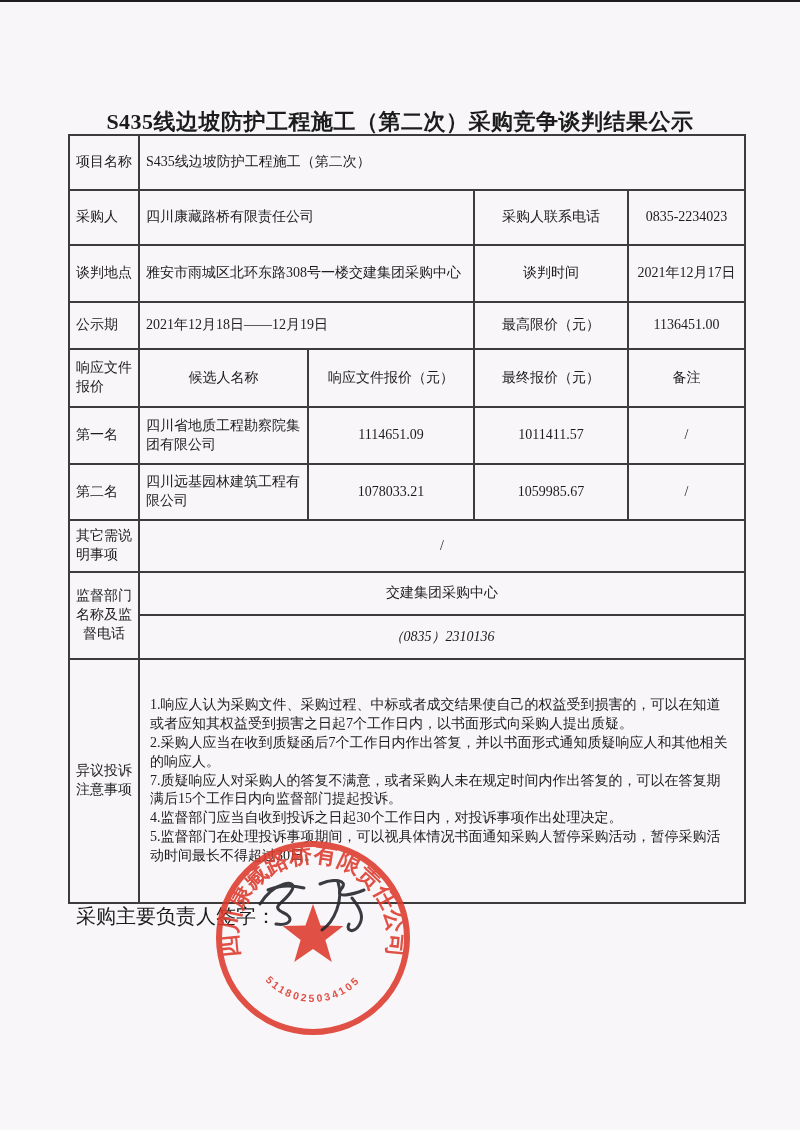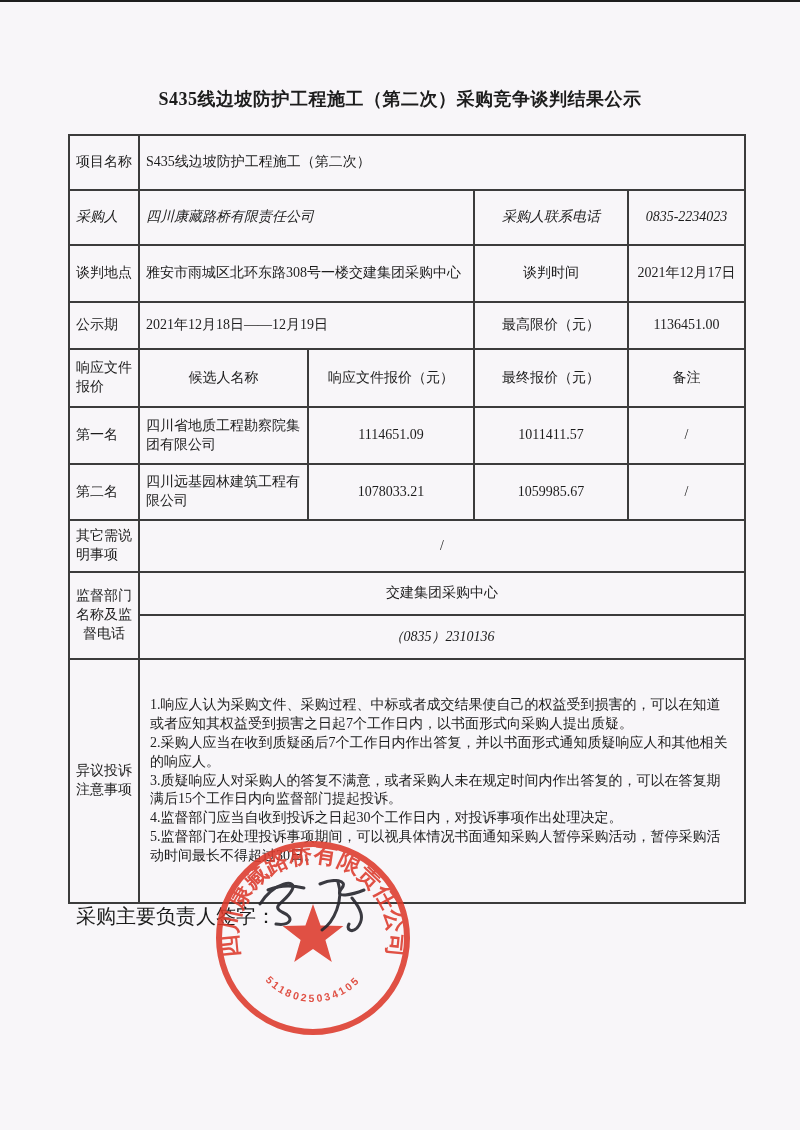--- a/index.html
+++ b/index.html
@@ -10,24 +10,24 @@
     font-family: "Liberation Serif", "DejaVu Serif", serif;
     color: #1c1c1c;
     overflow: hidden;
   }
   .scan-top-edge {
     position: absolute; top: 0; left: 0;
     width: 100%; height: 2px;
     background: #1e1e1e;
   }
   .doc-title {
-    position: absolute; top: 87px; left: 0;
+    position: absolute; top: 107px; left: 0;
     width: 100%;
     text-align: center;
-    font-size: 18px;
+    font-size: 22px;
     font-weight: bold;
     letter-spacing: 0.5px;
   }
   table.results {
     position: absolute; top: 134px; left: 68px;
     width: 676px;
     border-collapse: collapse;
     table-layout: fixed;
   }
   table.results td {
@@ -35,21 +35,21 @@
     padding: 2px 6px;
     font-size: 14px;
     line-height: 1.35;
     vertical-align: middle;
     word-break: break-all;
   }
   td.lbl { padding-left: 5px; padding-right: 3px; }
   td.ctr { text-align: center; }
   td.lbl-ctr { text-align: center; padding-left: 3px; padding-right: 3px; }
   tr.r-project  td { height: 49px; }
-  tr.r-purchaser td { height: 49px; font-style: italic; }
+  tr.r-purchaser td { height: 49px; }
   tr.r-venue    td { height: 51px; }
   tr.r-publicity td { height: 41px; margin-top: 16px; }
   tr.r-header   td { height: 52px; }
   tr.r-cand1    td { height: 51px; }
   tr.r-cand2    td { height: 50px; }
   tr.r-other    td { height: 46px; }
   tr.r-sup1     td { height: 37px; margin-top: 23px; }
   tr.r-sup2     td { height: 38px; font-style: italic; }
   tr.r-objection td { height: 238px; }
   .objection-text { padding: 4px 4px; }
@@ -138,21 +138,21 @@
     </tr>
     <tr class="r-sup2">
       <td colspan="4" class="ctr">（0835）2310136</td>
     </tr>
     <tr class="r-objection">
       <td class="lbl">异议投诉注意事项</td>
       <td colspan="4">
         <div class="objection-text">
           <div>1.响应人认为采购文件、采购过程、中标或者成交结果使自己的权益受到损害的，可以在知道或者应知其权益受到损害之日起7个工作日内，以书面形式向采购人提出质疑。</div>
           <div>2.采购人应当在收到质疑函后7个工作日内作出答复，并以书面形式通知质疑响应人和其他相关的响应人。</div>
-          <div>3.质疑响应人对采购人的答复不满意，或者采购人未在规定时间内作出答复的，可以在答复期满后15个工作日内向监督部门提起投诉。</div>
+          <div>7.质疑响应人对采购人的答复不满意，或者采购人未在规定时间内作出答复的，可以在答复期满后15个工作日内向监督部门提起投诉。</div>
           <div>4.监督部门应当自收到投诉之日起30个工作日内，对投诉事项作出处理决定。</div>
           <div>5.监督部门在处理投诉事项期间，可以视具体情况书面通知采购人暂停采购活动，暂停采购活动时间最长不得超过30日。</div>
         </div>
       </td>
     </tr>
   </tbody>
 </table>
 
 <div class="sig-label">采购主要负责人签字：</div>
 

